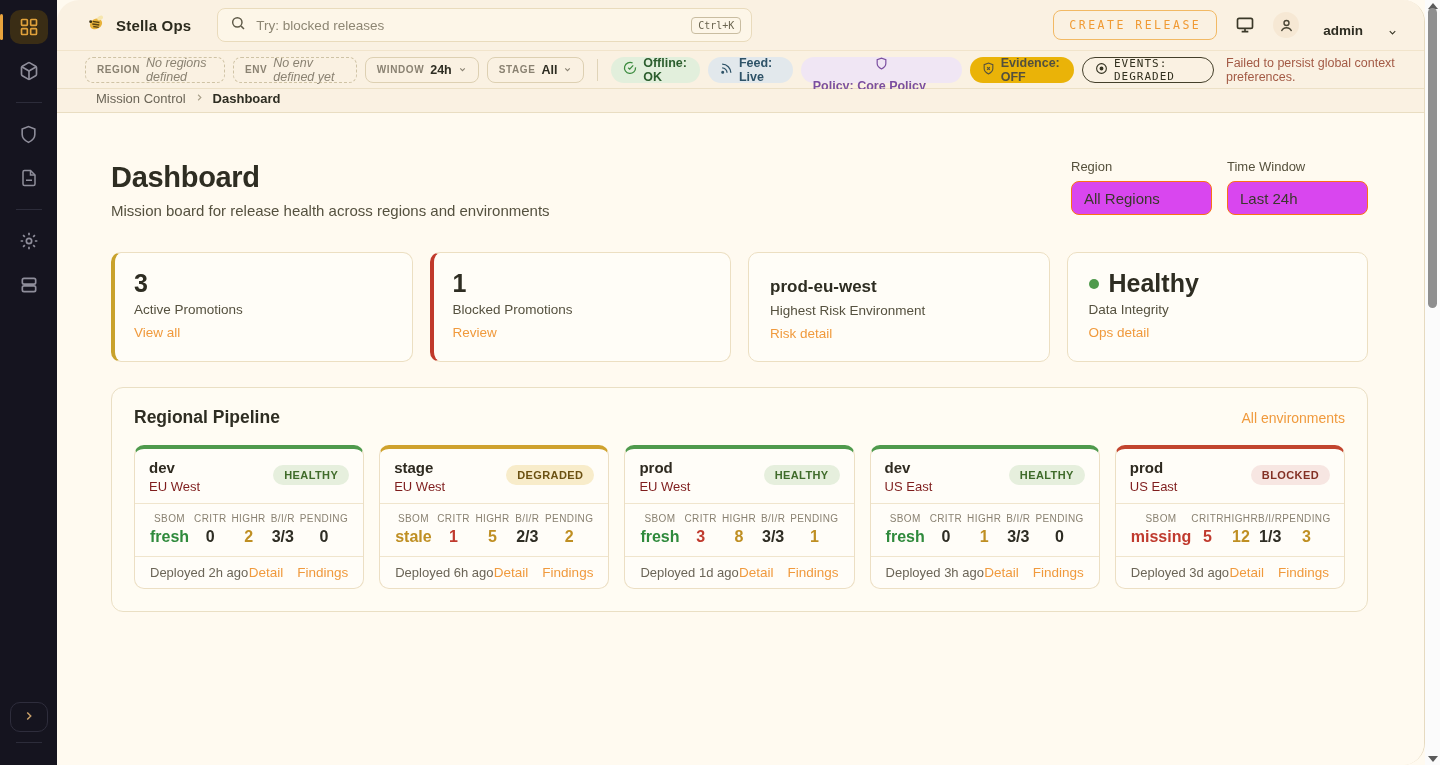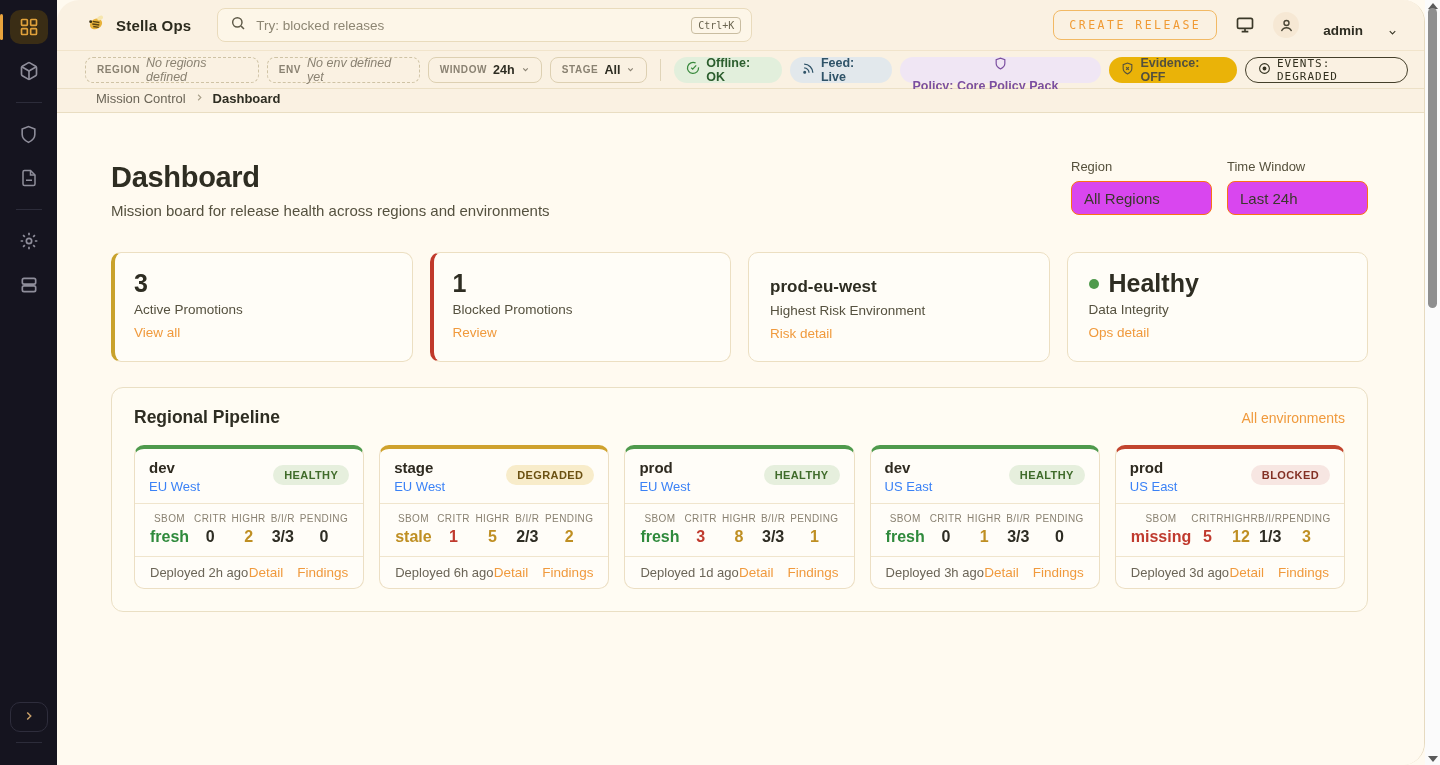--- a/index.html
+++ b/index.html
@@ -96,21 +96,21 @@
   .panel-head { display:flex; align-items:center; justify-content:space-between; }
   .panel-title { font-size:17.5px; font-weight:bold; color:#2e2d22; }
   .panel-link { font-size:14px; color:#f09a3d; cursor:pointer; }
   .pgrid { display:grid; grid-template-columns:repeat(5,1fr); gap:15px; margin-top:17px; }
   .pcard { background:#fffdf8; border:1px solid #ecdfc4; border-top:4px solid #4f9a4c; border-radius:10px; overflow:hidden; }
   .pcard[data-status="healthy"]  { border-top-color:#4f9a4c; }
   .pcard[data-status="degraded"] { border-top-color:#cfa22d; }
   .pcard[data-status="blocked"]  { border-top-color:#c2452e; }
   .pcard-head { padding:10px 14px 9px 14px; display:flex; align-items:flex-start; }
   .pcard-name { font-size:15px; font-weight:bold; color:#2e2a20; }
-  .pcard-region { font-size:13px; color:#3b82f6; margin-top:3px; }
+  .pcard-region { font-size:13px; color:#7f1d1d; margin-top:3px; }
   .badge { margin-left:auto; margin-top:6px; font-size:11px; font-weight:bold; letter-spacing:.4px;
            padding:4px 11px; border-radius:10px; }
   .pcard[data-status="healthy"]  .badge { background:#e6efdd; color:#3f6b2a; }
   .pcard[data-status="degraded"] .badge { background:#f8ecca; color:#6b5112; }
   .pcard[data-status="blocked"]  .badge { background:#f7e6e2; color:#833024; }
   .pcard-stats { border-top:1px solid #f0e5cd; display:flex; justify-content:space-between; padding:9px 15px 10px 15px; }
   .stat { text-align:center; }
   .stat-label { font-size:10px; color:#8a8272; letter-spacing:.4px; }
   .stat-value { font-size:16px; font-weight:bold; margin-top:4px; color:#2e2d24; }
   .stat-value[data-tone="green"] { color:#2f8a3c; }
@@ -316,20 +316,21 @@
       </div>
       <div class="pill pill-events">
         <span>
           <svg width="13" height="13" viewBox="0 0 24 24" fill="none" stroke="#32301f" stroke-width="2">
               <circle cx="12" cy="12" r="9"></circle>
               <circle cx="12" cy="12" r="2.6" fill="#32301f"></circle>
             </svg>
         </span>
         <span>EVENTS: DEGRADED</span>
       </div>
+      <span class="alert-text">Failed to persist global context preferences.</span>
     </div>
 
     <div class="crumb-row">
       <span class="crumb-parent">Mission Control</span>
       <span class="crumb-sep">
         <svg width="11" height="11" viewBox="0 0 24 24" fill="none" stroke="#a89f89" stroke-width="2.4">
             <path d="M9 6l6 6-6 6"></path>
           </svg>
       </span>
       <span class="crumb-current">Dashboard</span>

